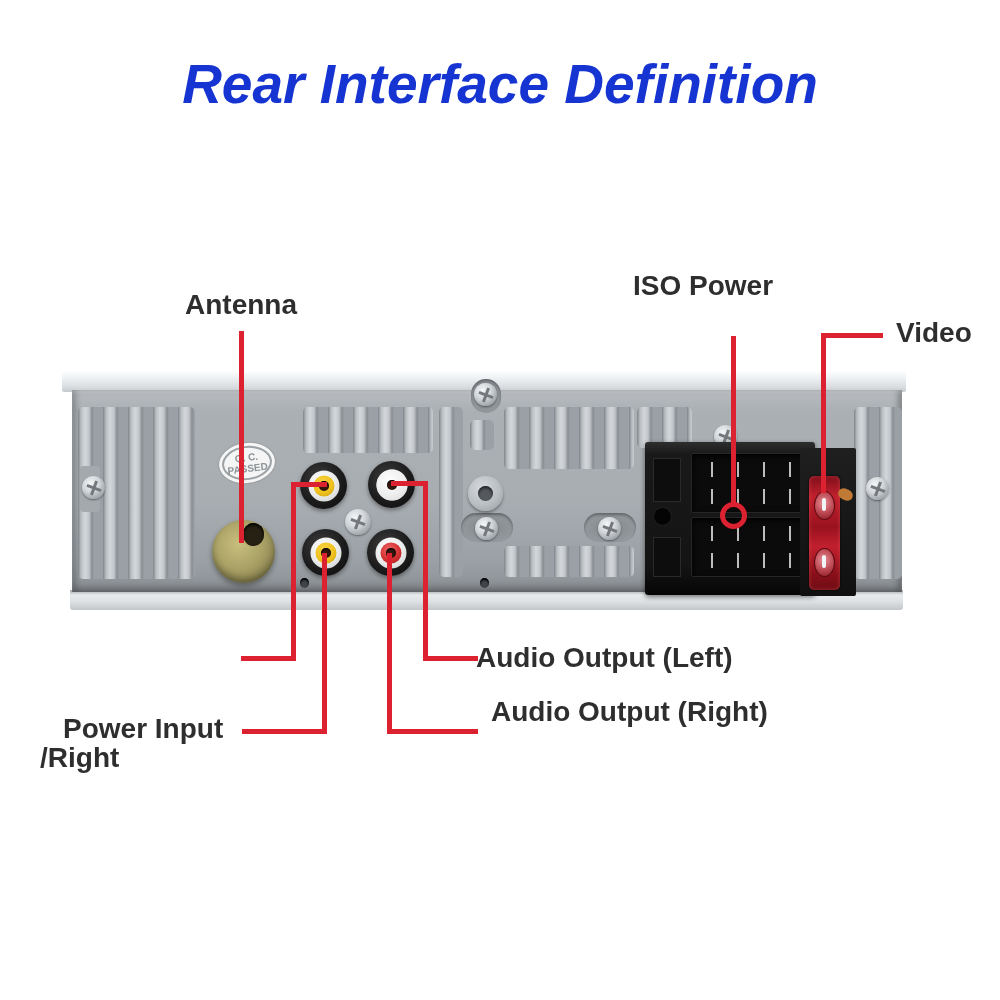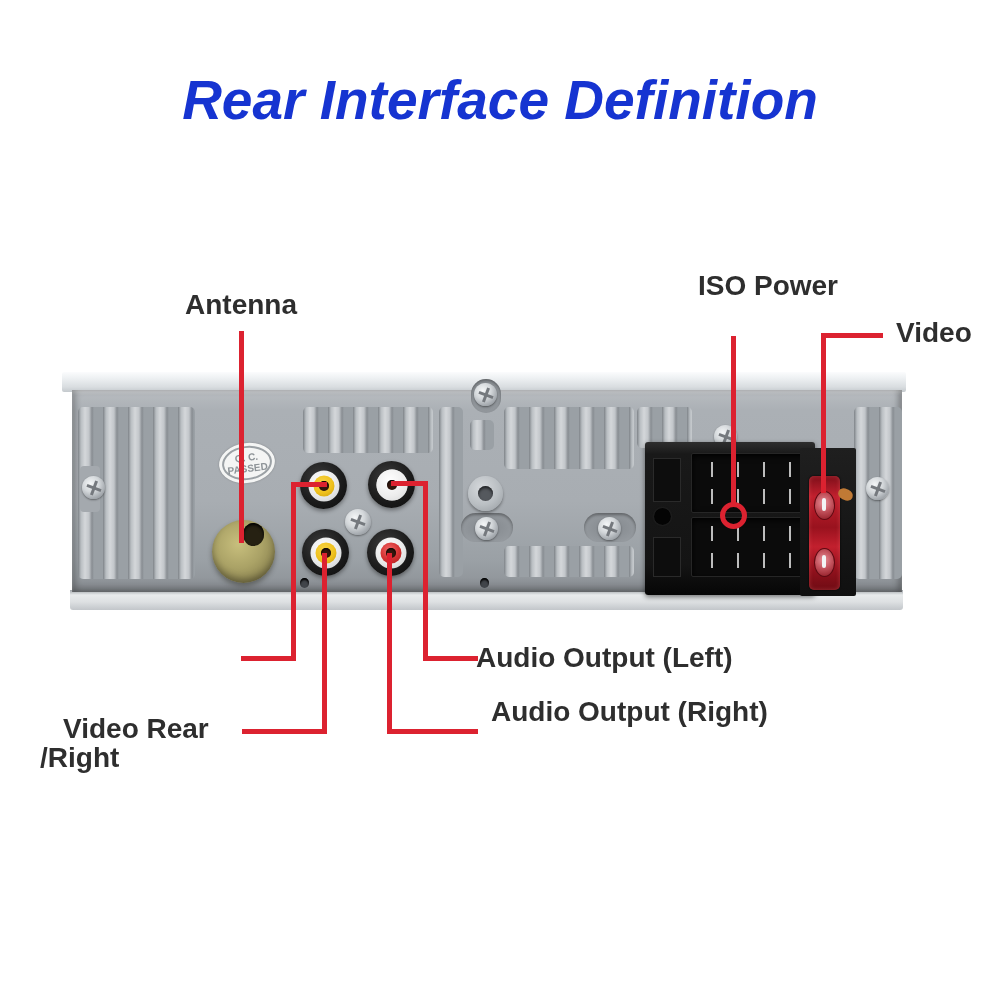--- a/index.html
+++ b/index.html
@@ -1,26 +1,26 @@
 <!DOCTYPE html>
 <html><head>
 <meta charset="utf-8">
 <style>
   html,body{margin:0;padding:0;background:#fff;}
   .stage{position:relative;width:1000px;height:1000px;background:#ffffff;overflow:hidden;
          font-family:"Liberation Sans", sans-serif;}
 
   
   .title{position:absolute;left:0;top:52px;width:100%;text-align:center;
-         font-size:55px;font-weight:bold;font-style:italic;color:#1634d1;letter-spacing:0px;margin-top:16px;}
+         font-size:55px;font-weight:bold;font-style:italic;color:#1634d1;letter-spacing:0px;}
 
   
   .lbl{position:absolute;font-weight:bold;font-size:28px;color:#2e2e2e;line-height:28px;white-space:nowrap;}
   .lbl-antenna{left:185px;top:291px;}
-  .lbl-iso{left:633px;top:271px;width:205px;text-align:right;line-height:30px;}
+  .lbl-iso{left:633px;top:271px;width:205px;text-align:left;line-height:30px;}
   .lbl-fuse{left:896px;top:319px;}
   .lbl-rv{left:35px;top:633px;width:200px;text-align:center;line-height:27px;}
   .lbl-vio1{left:63px;top:715px;}
   .lbl-vio2{left:40px;top:744px;}
   .lbl-al{left:476px;top:644px;}
   .lbl-ar{left:491px;top:698px;}
 
   
   .rl{position:absolute;background:#dc2230;z-index:40;}
   .rl-antenna-v{left:239px;top:331px;width:5px;height:212px;}
@@ -249,18 +249,18 @@
   <div class="rl rl-al-v"></div>
   <div class="rl rl-al-h2"></div>
   <div class="rl rl-ar-v"></div>
   <div class="rl rl-ar-h"></div>
 
   <div class="lbl lbl-antenna">Antenna</div>
   <div class="lbl lbl-iso">
     <div>ISO Power</div>
   </div>
   <div class="lbl lbl-fuse">Video</div>
-  <div class="lbl lbl-vio1">Video Rear</div>
+  <div class="lbl lbl-vio1">Power Input</div>
   <div class="lbl lbl-vio2">/Right</div>
   <div class="lbl lbl-al">Audio Output (Left)</div>
   <div class="lbl lbl-ar">Audio Output (Right)</div>
 
 </div>
 
 </body></html>

